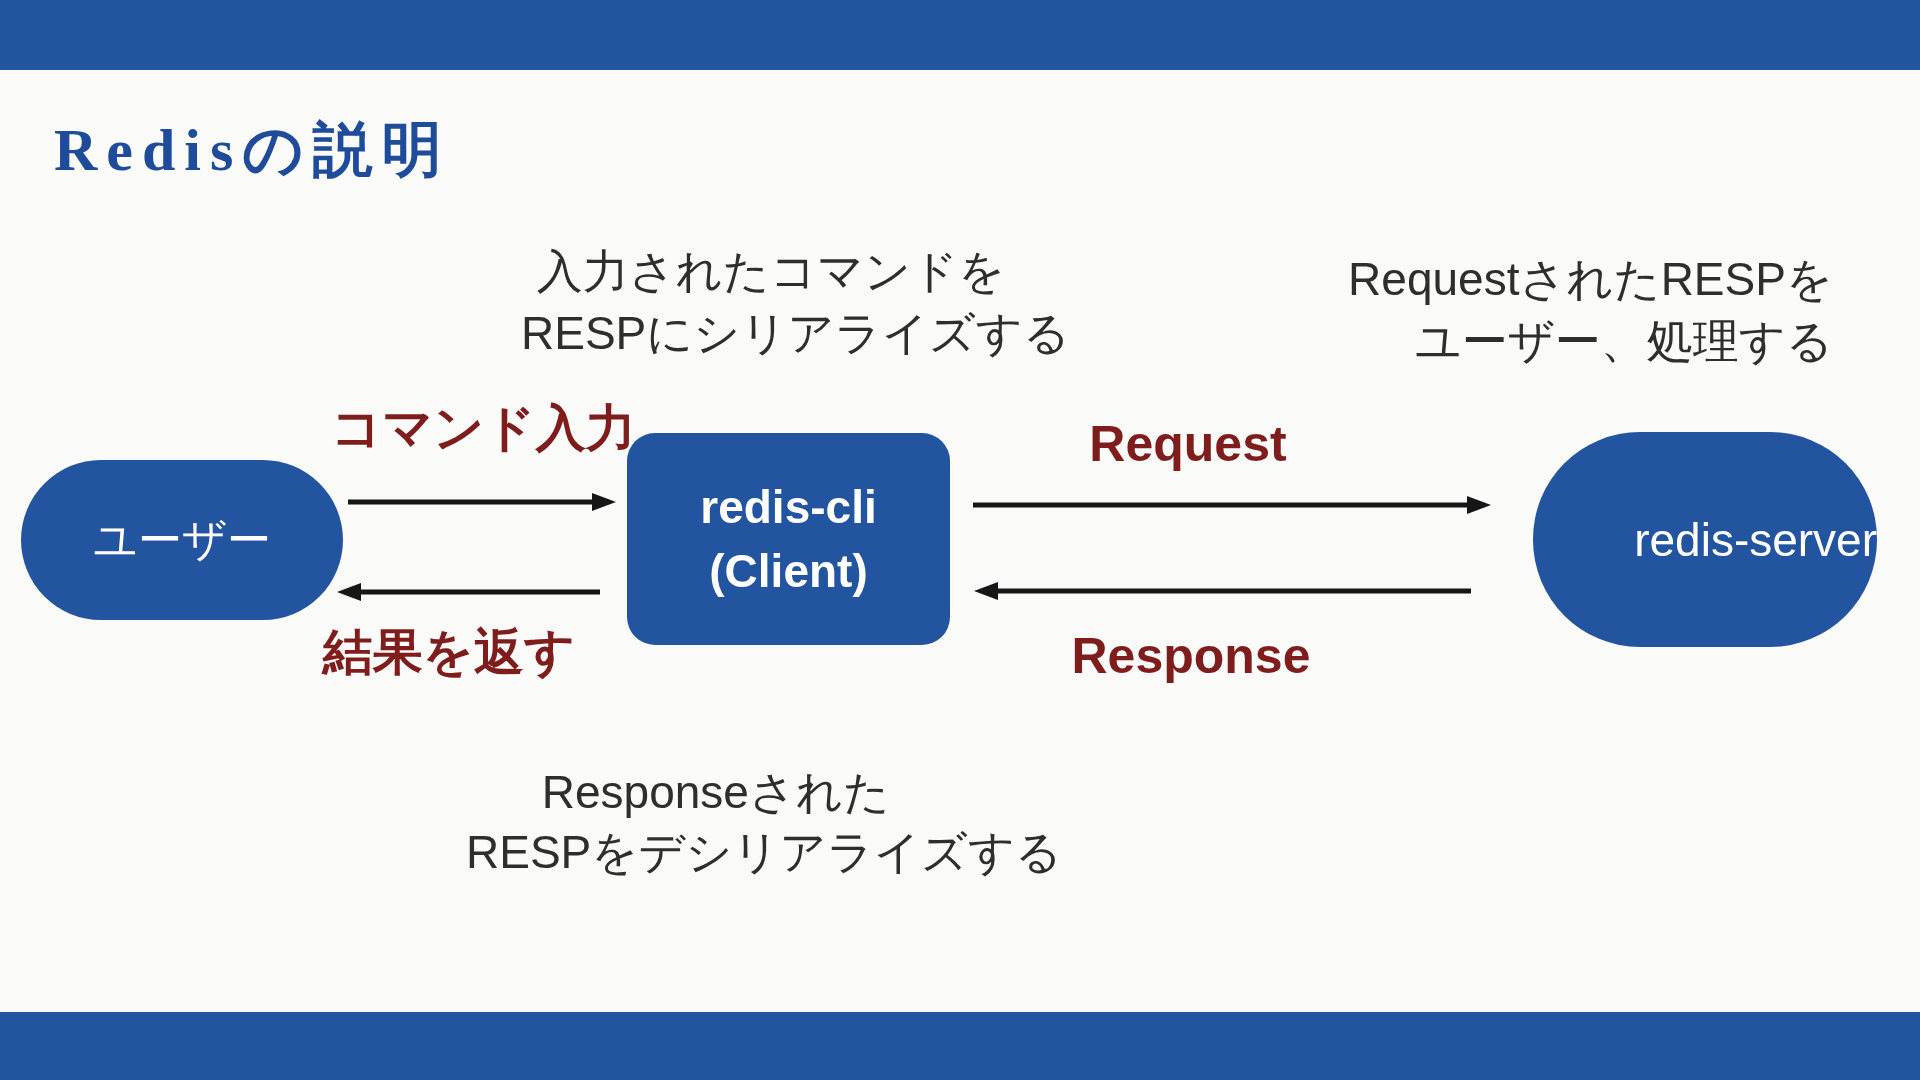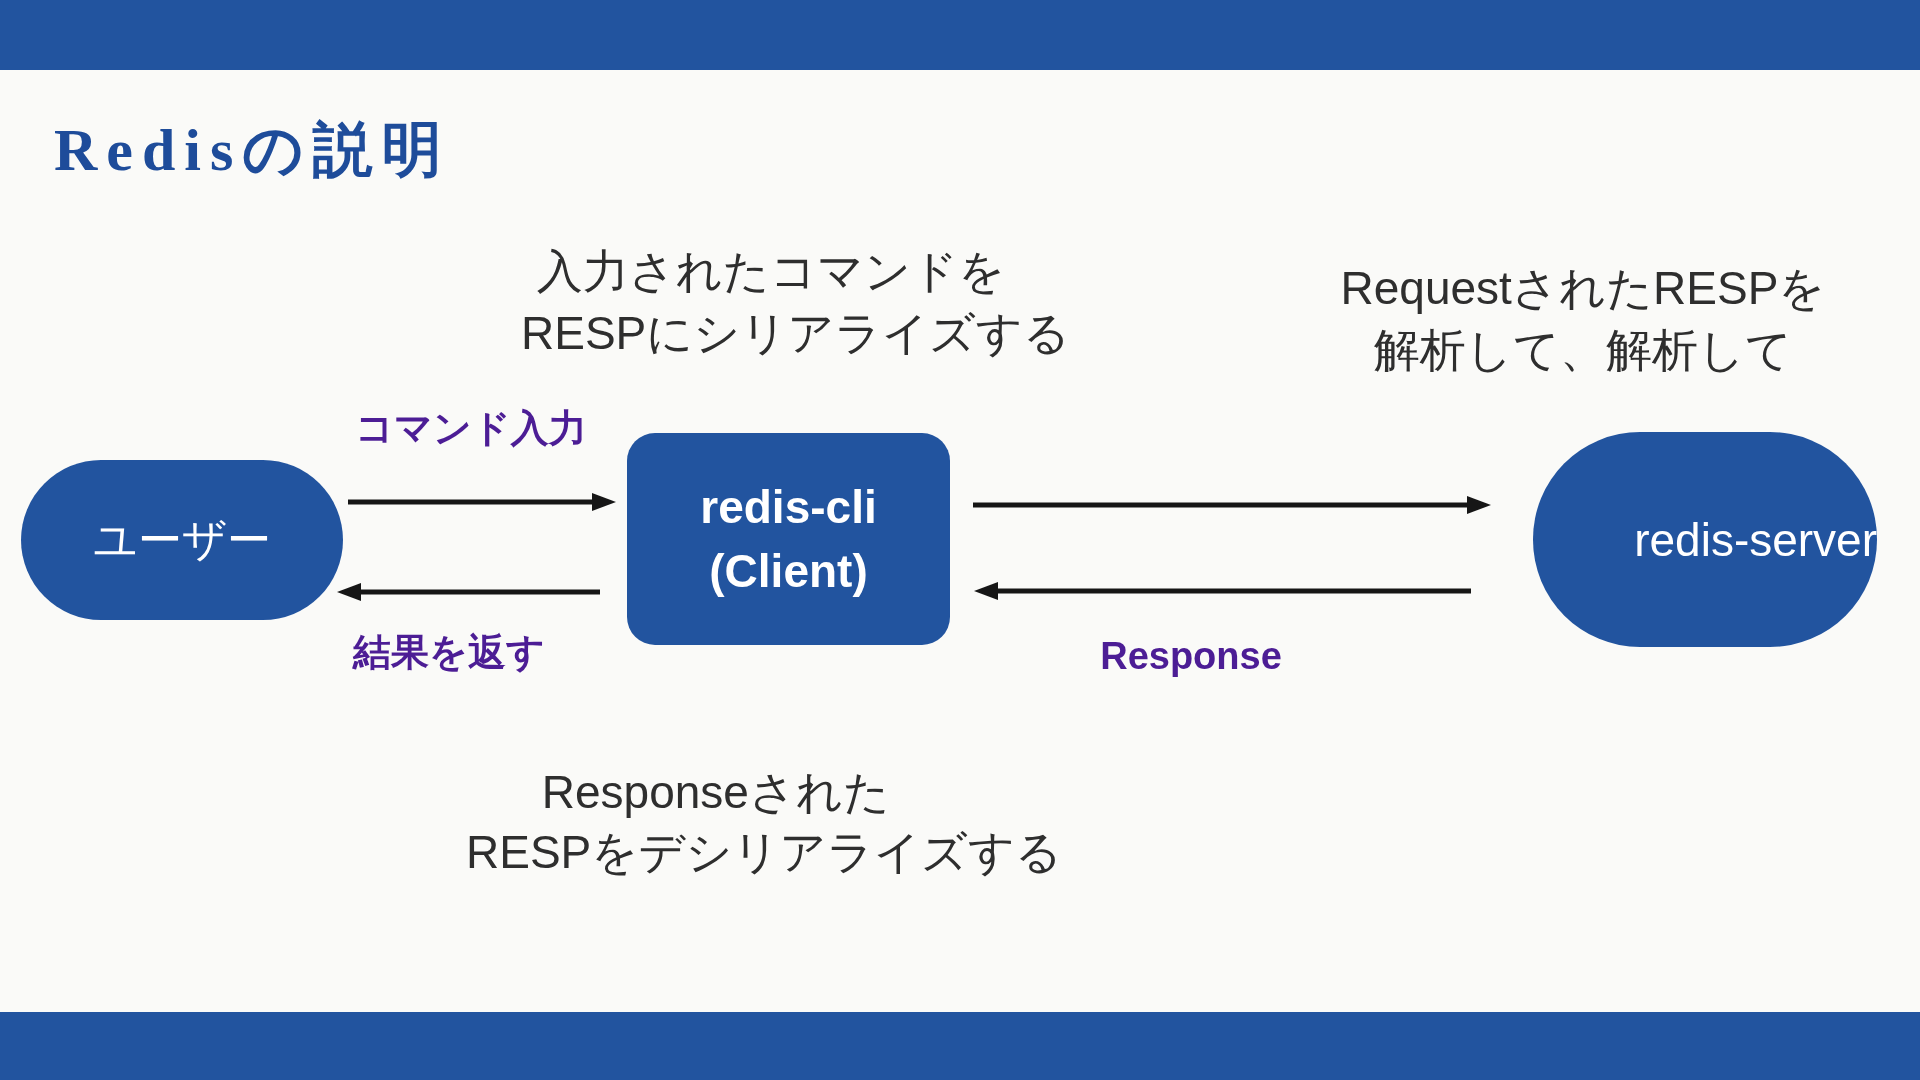--- a/index.html
+++ b/index.html
@@ -42,21 +42,21 @@
     position: absolute;
     width: 500px;
     text-align: center;
     font-size: 46px;
     line-height: 62px;
     color: #2E2E2E;
     white-space: nowrap;
   }
   .annotation span { display: block; }
   .ann-cli-top    { left: 513px;  top: 240px; margin-left: 8px; }
-  .ann-server-top { left: 1333px; top: 257px; }
+  .ann-server-top { left: 1333px; top: 248px; text-align: right; }
   .ann-cli-bottom { left: 466px;  top: 722px; line-height: 60px; margin-top: 40px; }
 
   .node {
     position: absolute;
     background: #22549F;
     color: #FFFFFF;
     display: flex;
     flex-direction: column;
     align-items: center;
     justify-content: center;
@@ -74,23 +74,23 @@
   .node-cli span { line-height: 64px; font-weight: bold; }
   .node-server {
     left: 1533px; top: 432px; width: 344px; height: 215px;
     border-radius: 107px; font-size: 46px; align-items: flex-end;
   }
 
   .edge-label {
     position: absolute;
     width: 280px;
     text-align: center;
-    font-size: 38px;
+    font-size: 50px;
     font-weight: bold;
-    color: #4c1d95;
+    color: #7f1d1d;
     line-height: 52px;
     white-space: nowrap;
   }
   .lbl-command  { left: 331px;  top: 402px; }
   .lbl-result   { left: 309px;  top: 626px; }
   .lbl-request  { left: 1048px; top: 418px; }
   .lbl-response { left: 1051px; top: 630px; }
 
   .arrows {
     position: absolute;
@@ -109,21 +109,21 @@
 
   <h1 class="title">Redisの説明</h1>
 
   <div class="annotation ann-cli-top">
     <span>入力されたコマンドを</span>
     <span>RESPにシリアライズする</span>
   </div>
 
   <div class="annotation ann-server-top">
     <span>RequestされたRESPを</span>
-    <span>解析して、解析して</span>
+    <span>ユーザー、処理する</span>
   </div>
 
   <div class="annotation ann-cli-bottom">
     <span>Responseされた</span>
     <span>RESPをデシリアライズする</span>
   </div>
 
   <svg class="arrows" width="1920" height="1080" viewBox="0 0 1920 1080" xmlns="http://www.w3.org/2000/svg">
     <defs>
       <marker id="ah" markerUnits="userSpaceOnUse" markerWidth="28" markerHeight="22" refX="4" refY="9" orient="auto">
@@ -152,15 +152,16 @@
     <span>redis-cli</span>
     <span>(Client)</span>
   </div>
 
   <div class="node node-server">
     <span>redis-server</span>
   </div>
 
   <div class="edge-label lbl-command">コマンド入力</div>
   <div class="edge-label lbl-result">結果を返す</div>
+  <div class="edge-label lbl-request">Request</div>
   <div class="edge-label lbl-response">Response</div>
 
 </div>
 
 </body></html>

